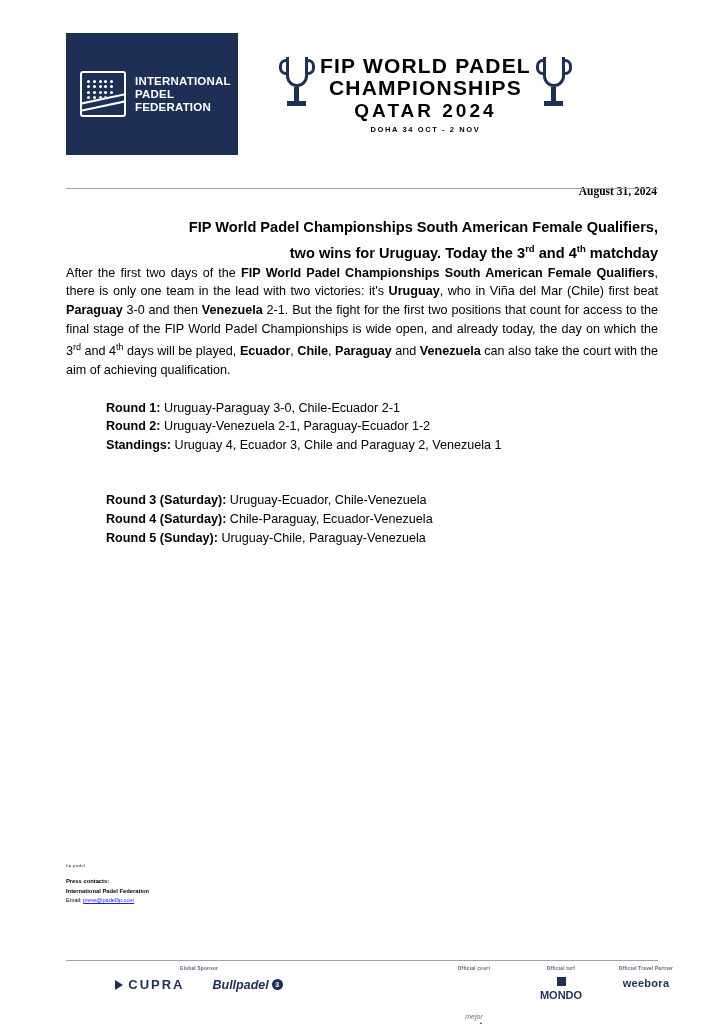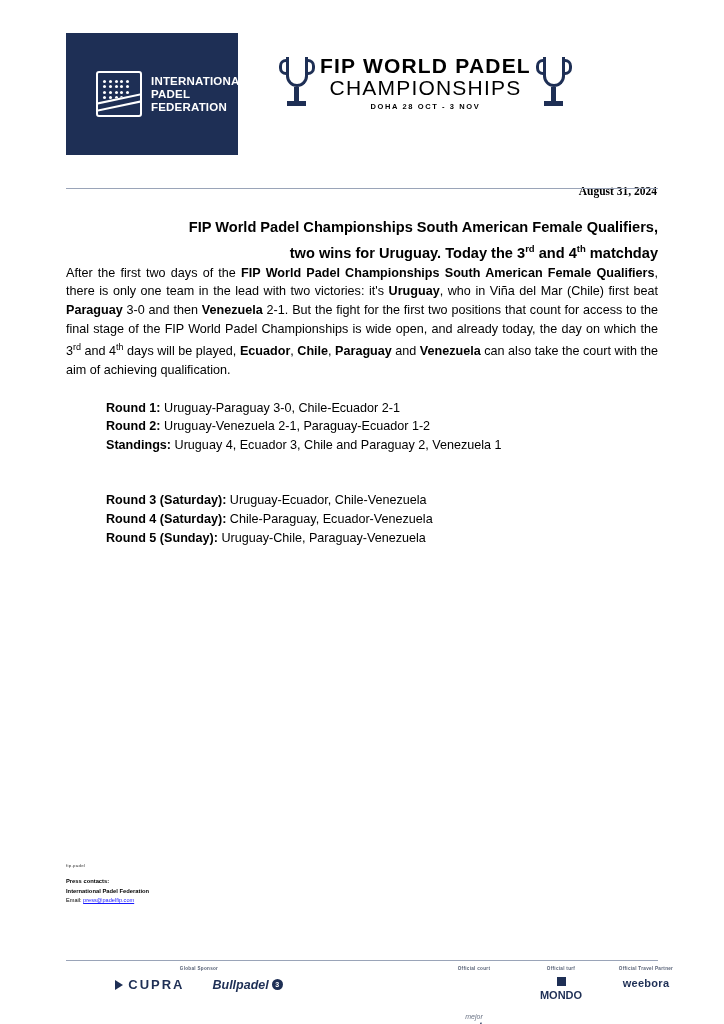--- a/index.html
+++ b/index.html
@@ -30,21 +30,21 @@
     margin-top: 33px;
     display: flex;
     align-items: flex-start;
   }
   .ipf-logo {
     width: 172px;
     height: 122px;
     background: #1e2f55;
     display: flex;
     align-items: center;
-    padding-left: 30px;
+    padding-left: 14px;
     box-sizing: border-box;
   }
   .ipf-mark {
     width: 42px;
     height: 42px;
     border: 2.5px solid #ffffff;
     border-radius: 3px;
     position: relative;
     flex: 0 0 auto;
     margin-right: 9px;
@@ -95,21 +95,21 @@
     color: #000000;
   }
   .champ-logo .row1 {
     font-size: 21px;
     font-weight: bold;
     letter-spacing: 1.2px;
     line-height: 22px;
   }
   .champ-logo .row2 {
     font-size: 21px;
-    font-weight: normal;
+    font-weight: bold;
     letter-spacing: 1.2px;
     line-height: 22px;
   }
   .champ-logo .row3 {
     font-size: 19px;
     font-weight: bold;
     letter-spacing: 3px;
     line-height: 22px;
     margin-top: 1px;
   }
@@ -334,21 +334,22 @@
       </div>
       <div class="trophy right">
         <div class="cup"></div>
           <div class="handle-l"></div>
           <div class="handle-r"></div>
         <div class="stem"></div>
           <div class="base"></div>
       </div>
       <div class="row1">FIP WORLD PADEL</div>
       <div class="row2">CHAMPIONSHIPS</div>
-      <div class="row4">DOHA 28 OCT - 3 NOV</div>
+      <div class="row3">QATAR 2024</div>
+      <div class="row4">DOHA 34 OCT - 2 NOV</div>
     </div>
   </div>
   <div class="header-rule"></div>
 
   <div class="doc-date">August 31, 2024</div>
 
   <div class="doc-title">
     <div>FIP World Padel Championships South American Female Qualifiers,</div>
     <div><span>two wins for Uruguay. Today the 3</span><sup>rd</sup><span> and 4</span><sup>th</sup><span> matchday</span></div>
   </div>

